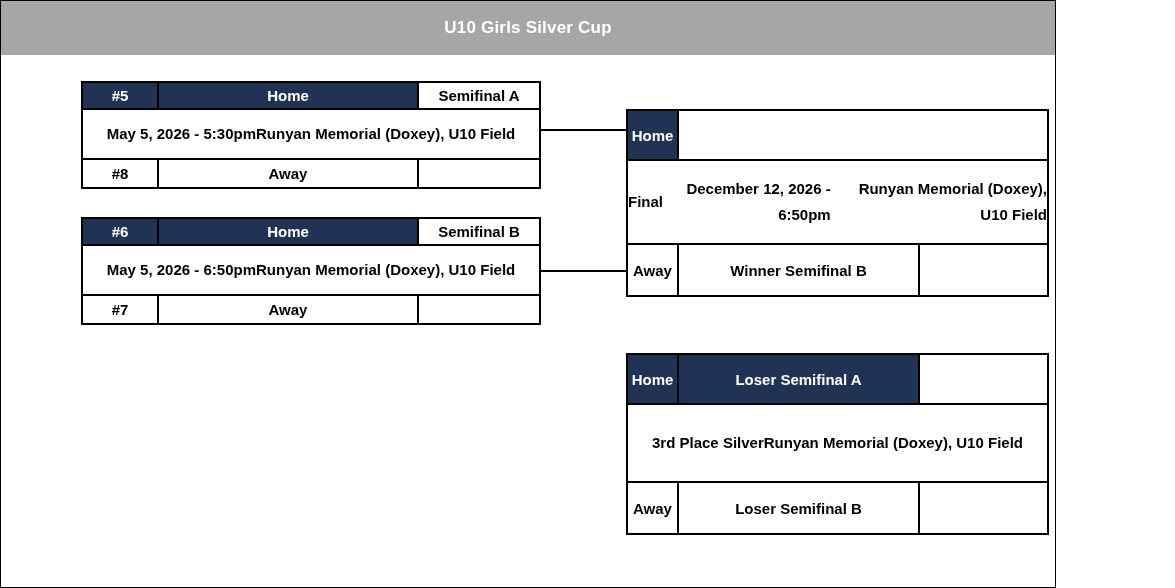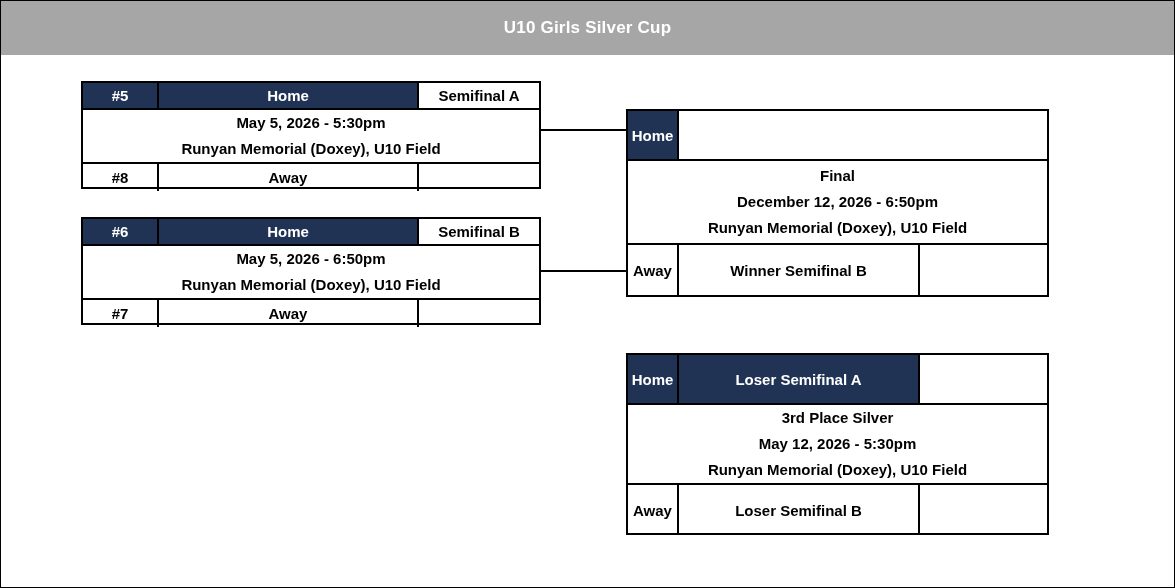--- a/index.html
+++ b/index.html
@@ -1,21 +1,21 @@
 <!DOCTYPE html>
 <html><head>
 <meta charset="utf-8">
 <style>
   * { margin:0; padding:0; box-sizing:border-box; }
   html,body { background:#ffffff; }
   body { font-family:"Liberation Sans", sans-serif; }
 
   .page {
     position:relative;
-    width:1175px;
+    width:1056px;
     height:588px;
     background:#ffffff;
     border:1px solid #000000;
     overflow:hidden;
   }
 
   .titlebar {
     position:absolute;
     left:0; top:0;
     width:100%;
@@ -56,27 +56,26 @@
     font-size:15px;
     color:#000000;
     overflow:hidden;
   }
   .cell.end { border-right:none; }
   .cell.fill { flex:1 1 auto; }
   .navy { background:#203354; color:#ffffff; }
 
   .mid {
     display:flex;
-    flex-direction:column;
     align-items:center;
     justify-content:center;
     font-weight:bold;
     font-size:15px;
     color:#000000;
-    text-align:center;
+    text-align:right;
   }
   .mid > div { line-height:26px; }
 
   .connector {
     position:absolute;
     height:2px;
     background:#000000;
   }
 </style>
 </head>
@@ -143,21 +142,20 @@
   </div>
 
   <div class="match" style="left:625px; top:352px; width:423px; height:182px;">
     <div class="row" style="height:50px;">
       <div class="cell navy" style="width:51px;">Home</div>
       <div class="cell navy fill">Loser Semifinal A</div>
       <div class="cell end" style="width:127px;"></div>
     </div>
     <div class="row grow mid">
       <div>3rd Place Silver</div>
-      <div>May 12, 2026 - 5:30pm</div>
       <div>Runyan Memorial (Doxey), U10 Field</div>
     </div>
     <div class="row last" style="height:50px;">
       <div class="cell" style="width:51px;">Away</div>
       <div class="cell fill">Loser Semifinal B</div>
       <div class="cell end" style="width:127px;"></div>
     </div>
   </div>
 
 </div>

